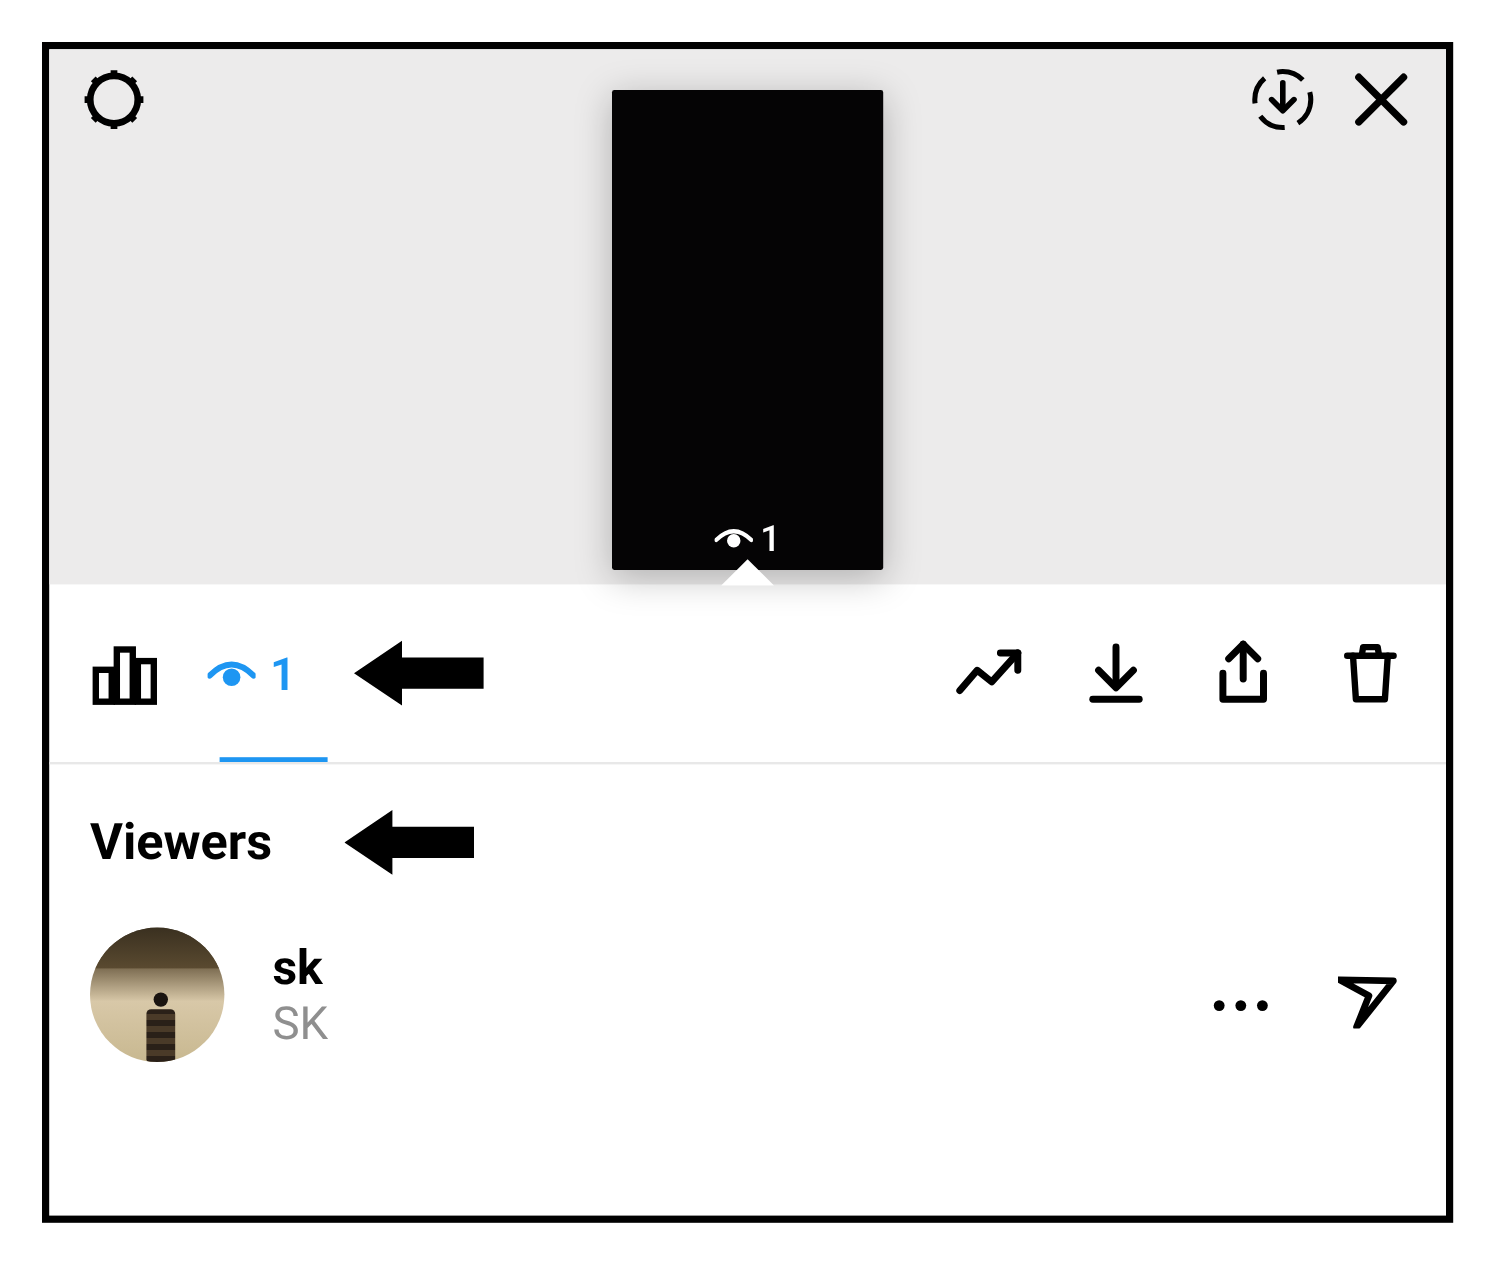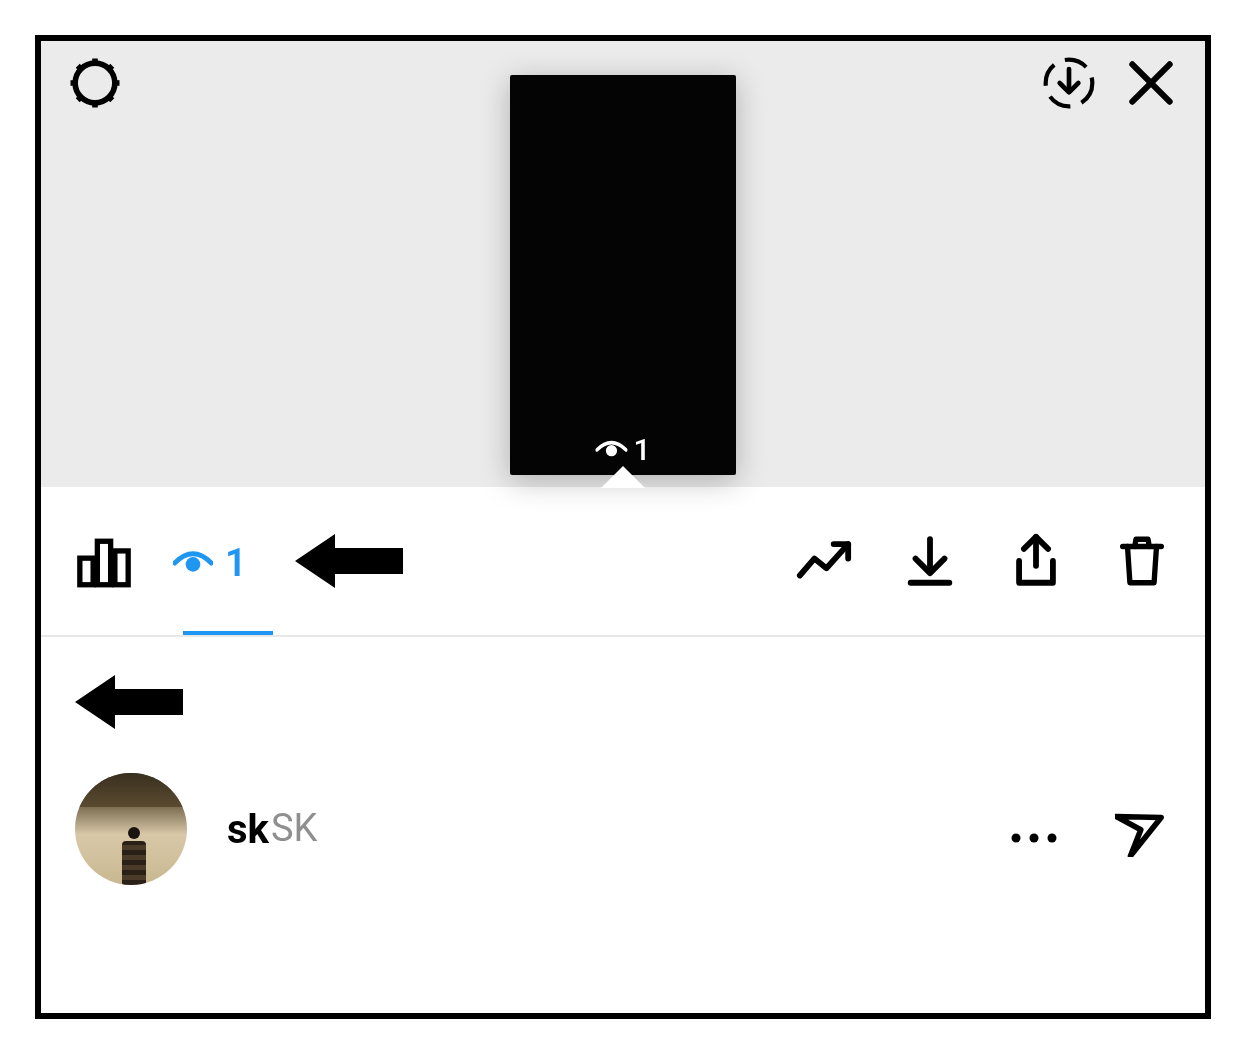--- a/index.html
+++ b/index.html
@@ -201,21 +201,21 @@
   }
   .avatar .person .body {
     width: 24px; height: 44px;
     background: repeating-linear-gradient(0deg,#2a2018 0 5px,#4a3a28 5px 10px);
     border-radius: 4px 4px 2px 2px;
     margin-top: 2px;
   }
   .viewer-text {
     margin-left: 40px;
     display: flex;
-    flex-direction: row;
+    flex-direction: column;
     gap: 2px;
   }
   .viewer-username {
     font-size: 40px;
     font-weight: 700;
     color: #000;
   }
   .viewer-fullname {
     font-size: 38px;
     font-weight: 400;
@@ -344,20 +344,21 @@
             <polyline points="4,6 20,6" fill="none" stroke="#000" stroke-width="2.2" stroke-linecap="round"></polyline>
             <path d="M6 6 L7 21 L17 21 L18 6" fill="none" stroke="#000" stroke-width="2.2" stroke-linejoin="round" stroke-linecap="round"></path>
             <path d="M9 6 L9.5 3 L14.5 3 L15 6" fill="none" stroke="#000" stroke-width="2.2" stroke-linejoin="round" stroke-linecap="round"></path>
           </svg>
         </div>
       </div>
     </div>
 
     <div class="viewers-section">
       <div class="section-heading-row">
+        <div class="section-heading">Viewers</div>
         <div class="arrow-annot">
           <svg width="110" height="70" viewBox="0 0 110 70">
             <polygon points="0,35 40,8 40,22 108,22 108,48 40,48 40,62" fill="#000"></polygon>
           </svg>
         </div>
       </div>
 
       <div class="viewer-row">
         <div class="avatar">
           <div class="ceiling"></div>

